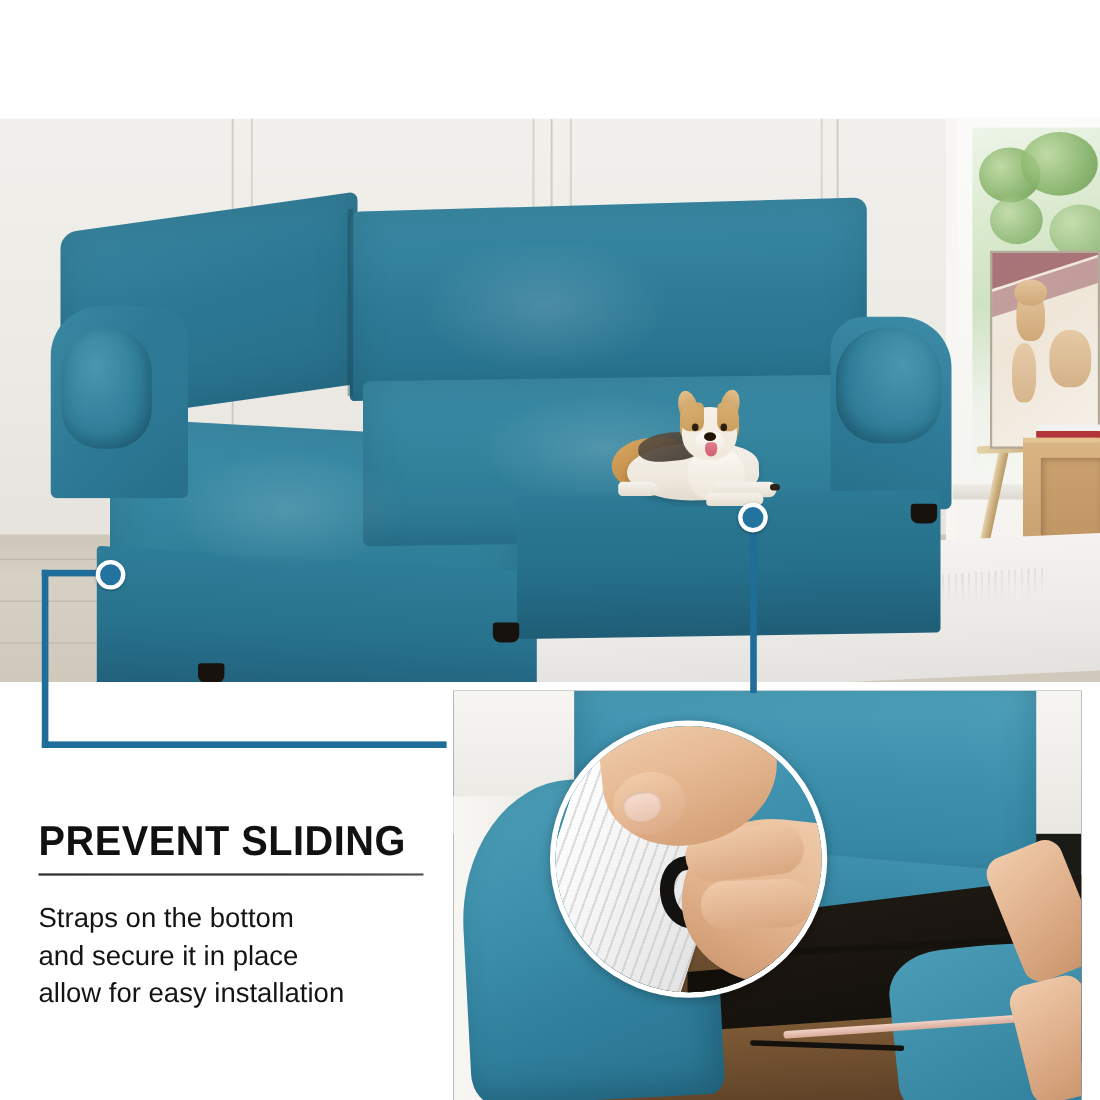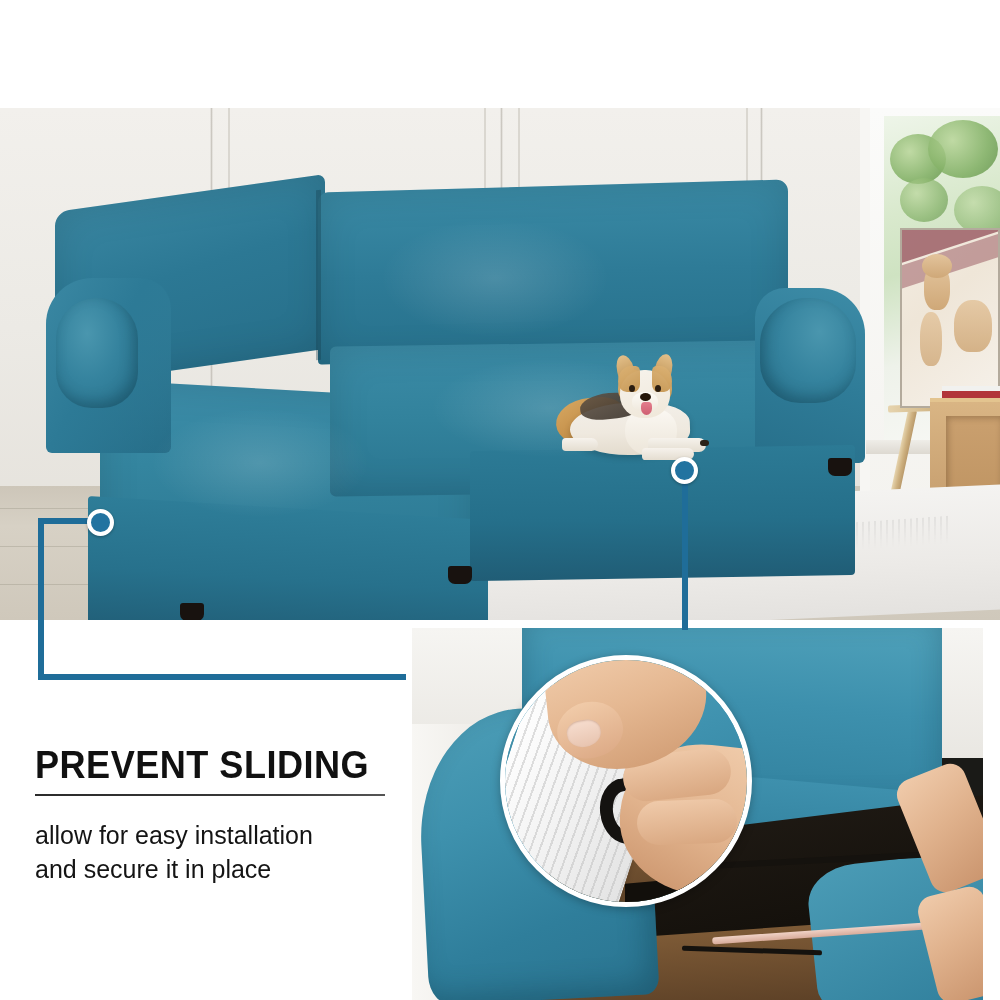--- a/index.html
+++ b/index.html
@@ -568,18 +568,19 @@
   <div class="callout-line" style="left:38px;top:674px;width:368px;height:6px;"></div>
   <div class="callout-dot" style="left:87px;top:509px;"></div>
 
   <div class="callout-line" style="left:682px;top:470px;width:6px;height:160px;"></div>
   <div class="callout-dot" style="left:671px;top:457px;"></div>
 
   <div id="text-block">
     <div id="prevent-heading">PREVENT SLIDING</div>
     <div id="heading-rule"></div>
     <div id="body-copy">
+      <div>Straps on the bottom</div>
+      <div>and secure it in place</div>
       <div>allow for easy installation</div>
-      <div>and secure it in place</div>
     </div>
   </div>
 
 </div>
 
 </body></html>

